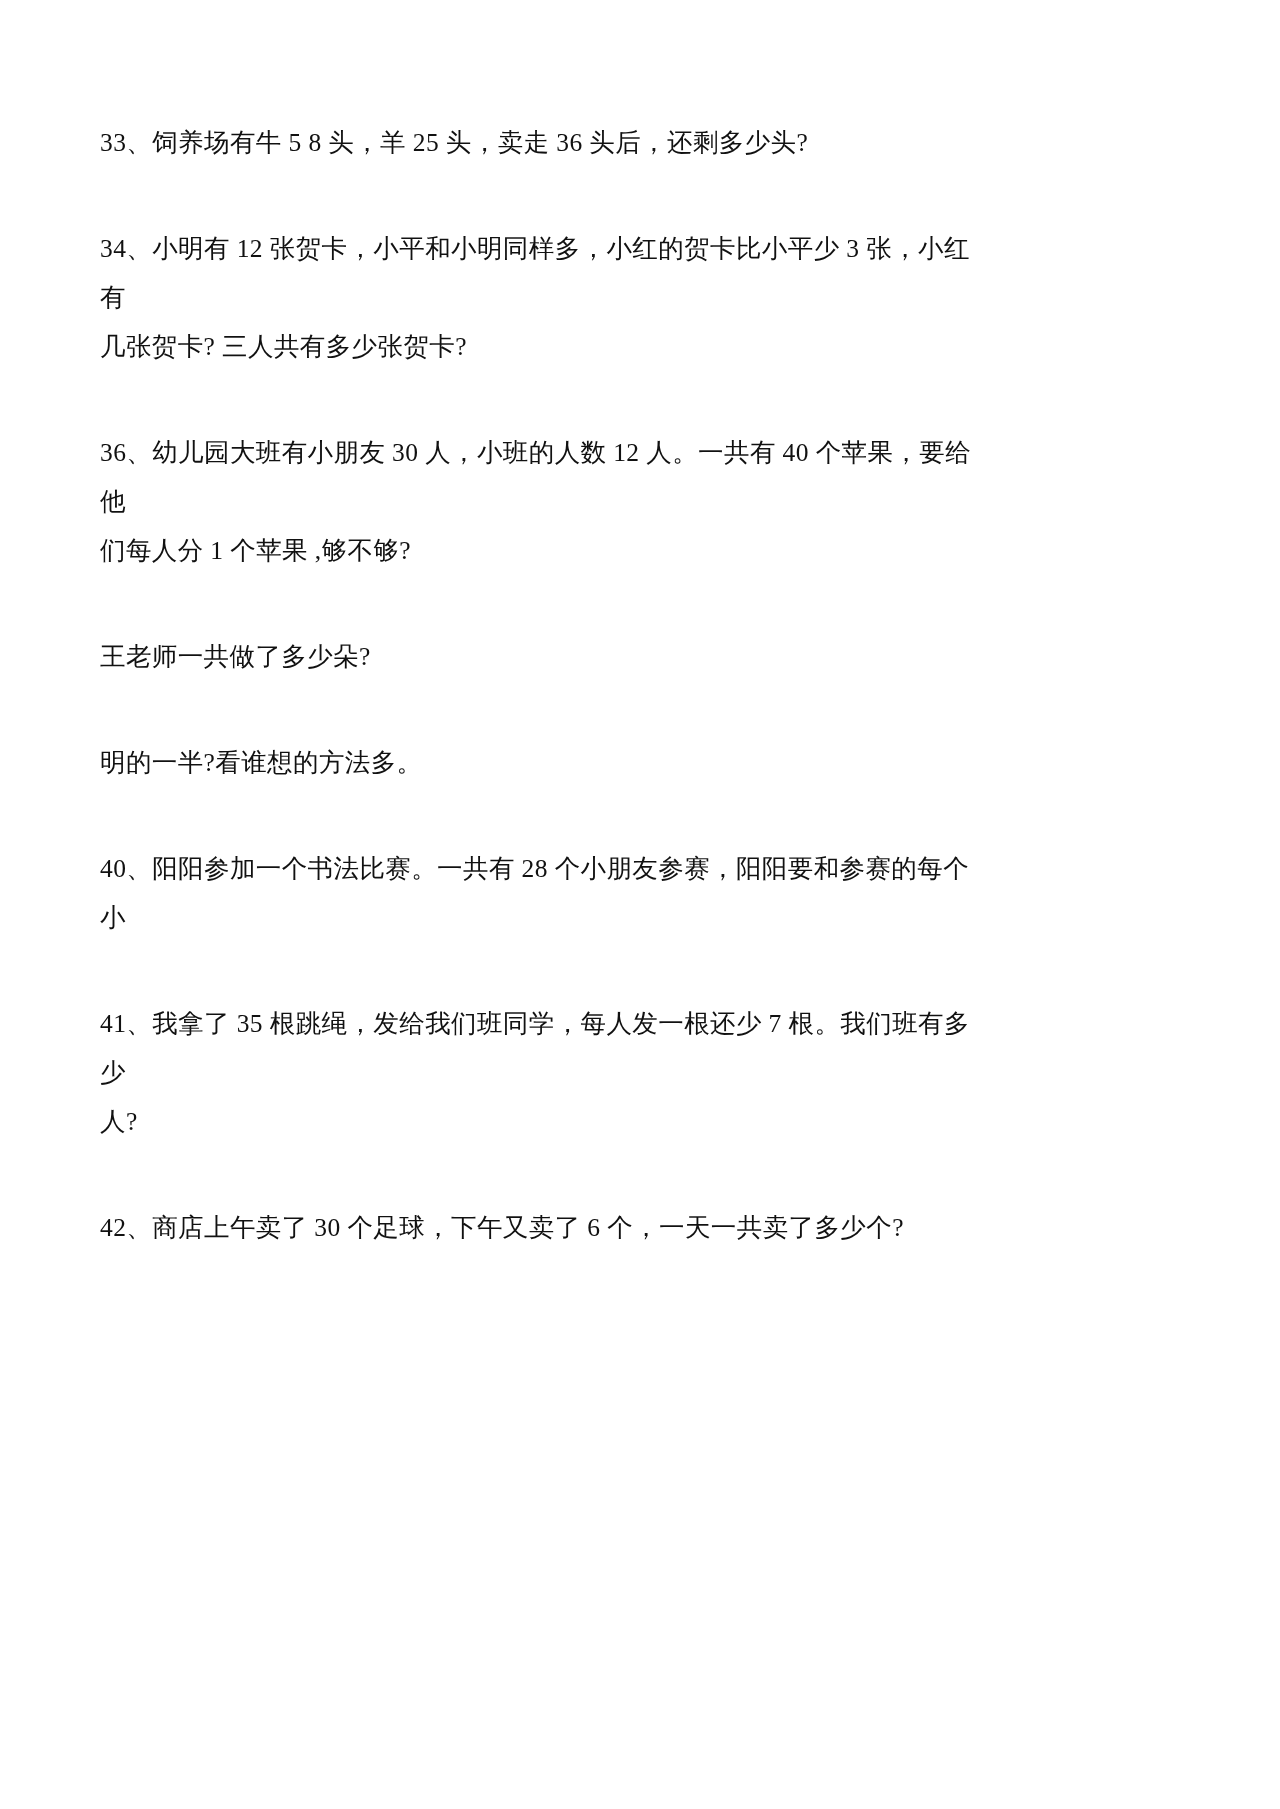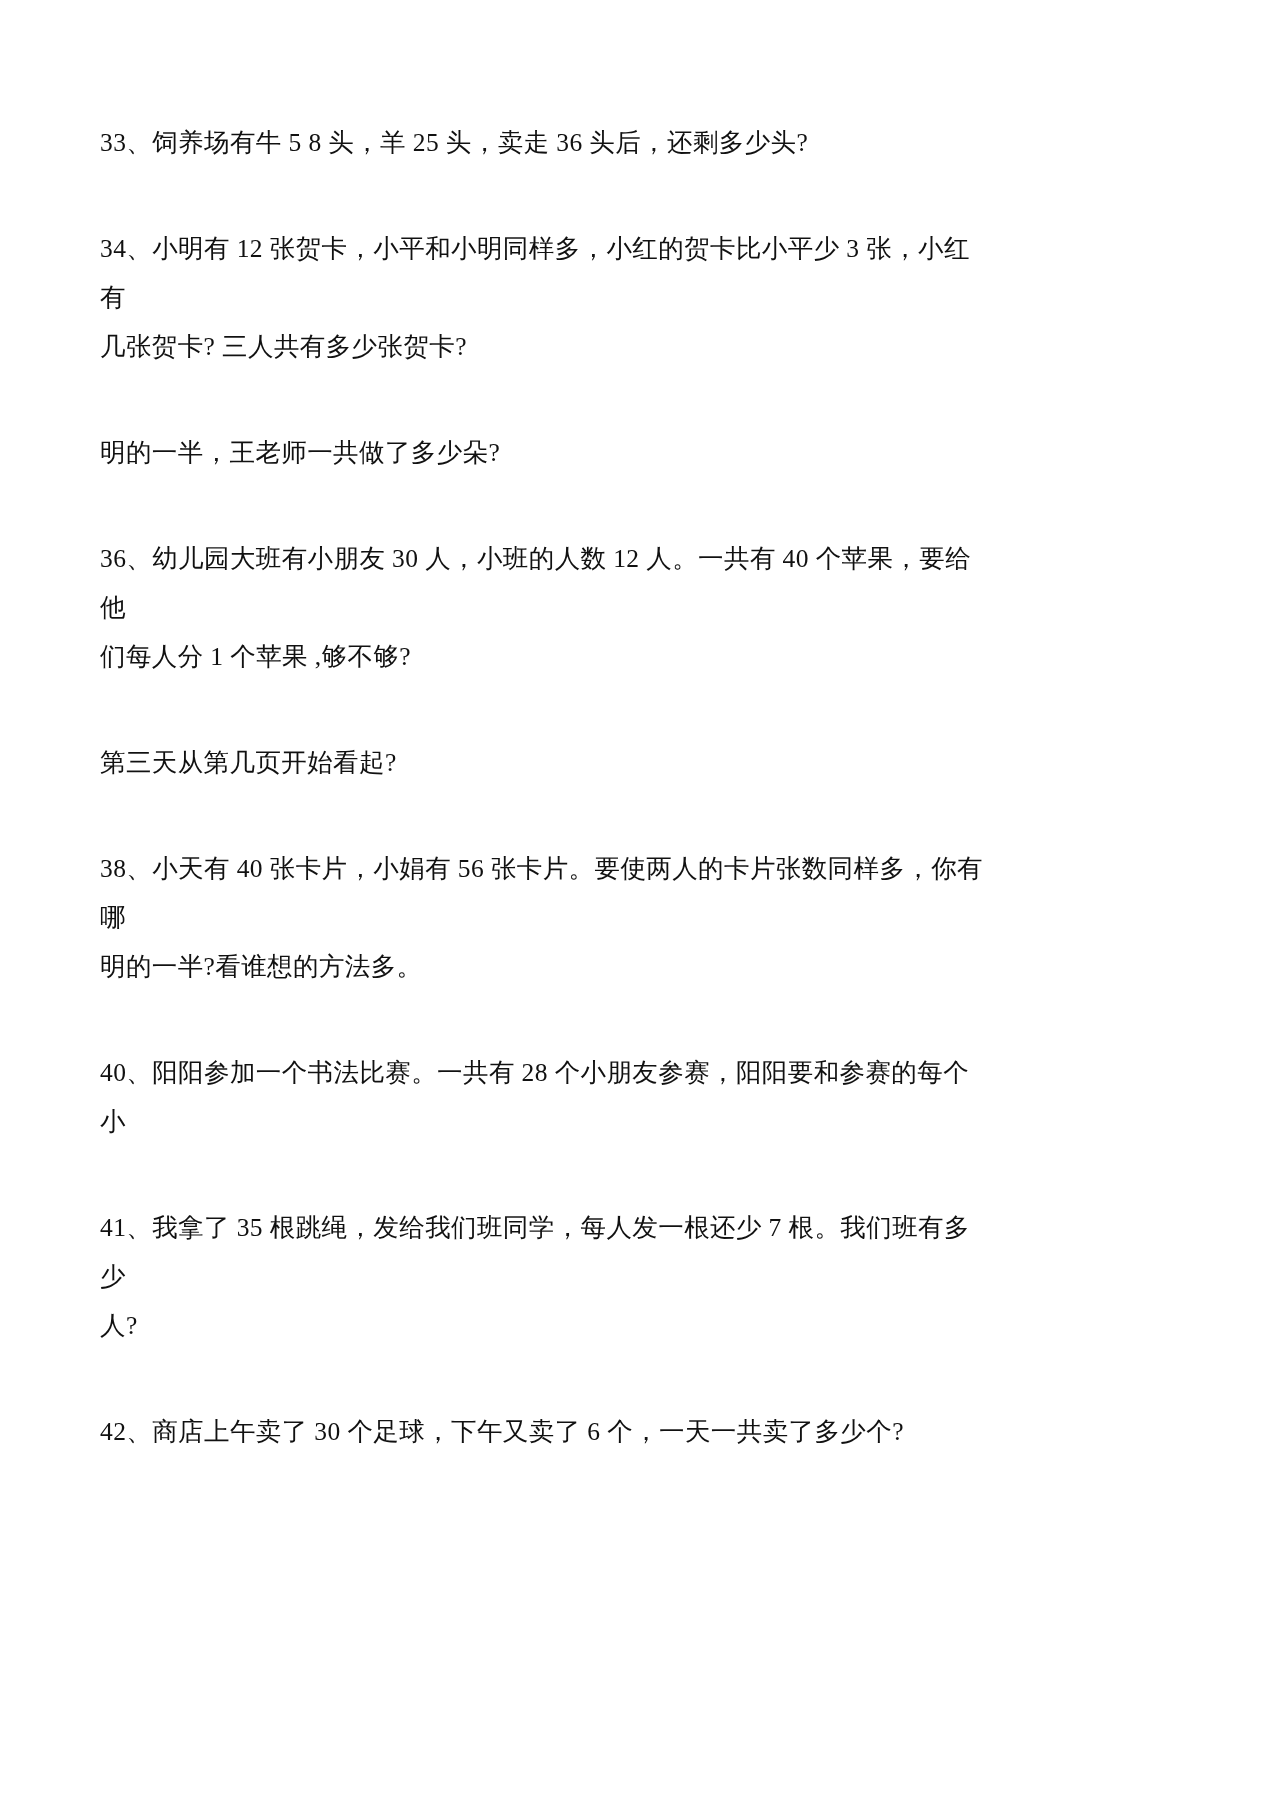--- a/index.html
+++ b/index.html
@@ -58,31 +58,29 @@
 <div class="page">
   <div class="problem-list">
       <div class="problem">
         <span class="line first">33、饲养场有牛 5 8 头，羊 25 头，卖走 36 头后，还剩多少头?</span>
       </div>
       <div class="problem">
         <span class="line first">34、小明有 12 张贺卡，小平和小明同样多，小红的贺卡比小平少 3 张，小红有</span>
         <span class="line">几张贺卡? 三人共有多少张贺卡?</span>
       </div>
       <div class="problem">
-        <span class="line">明的一半，王老师一共做了多少朵?</span>
       </div>
       <div class="problem">
         <span class="line first">36、幼儿园大班有小朋友 30 人，小班的人数 12 人。一共有 40 个苹果，要给他</span>
         <span class="line">们每人分 1 个苹果 ,够不够?</span>
       </div>
       <div class="problem">
-        <span class="line">第三天从第几页开始看起?</span>
+        <span class="line">王老师一共做了多少朵?</span>
       </div>
       <div class="problem">
-        <span class="line first">38、小天有 40 张卡片，小娟有 56 张卡片。要使两人的卡片张数同样多，你有哪</span>
         <span class="line">明的一半?看谁想的方法多。</span>
       </div>
       <div class="problem">
         <span class="line first">40、阳阳参加一个书法比赛。一共有 28 个小朋友参赛，阳阳要和参赛的每个小</span>
       </div>
       <div class="problem">
         <span class="line first">41、我拿了 35 根跳绳，发给我们班同学，每人发一根还少 7 根。我们班有多少</span>
         <span class="line">人?</span>
       </div>
       <div class="problem">

